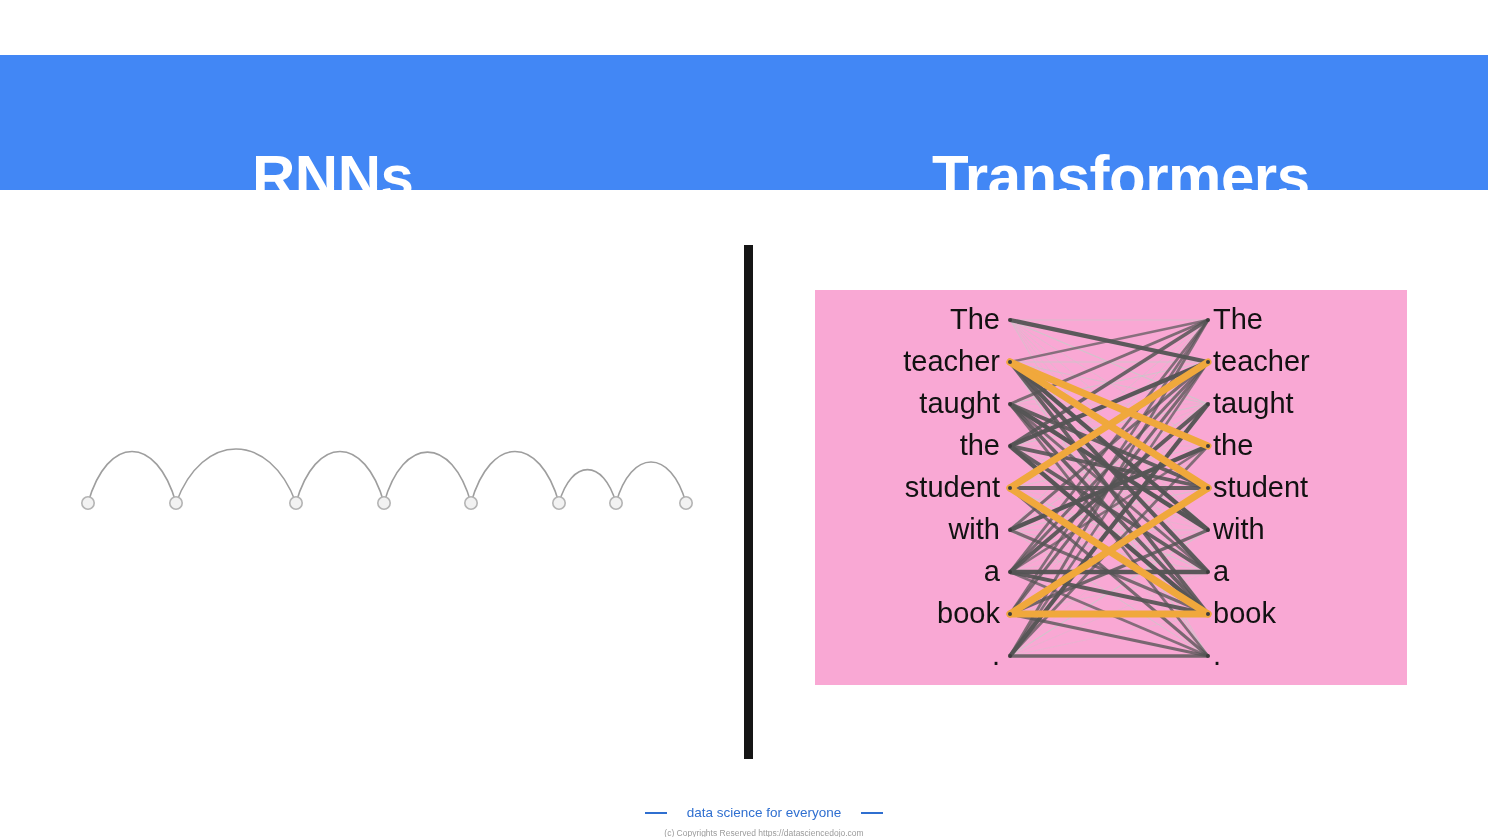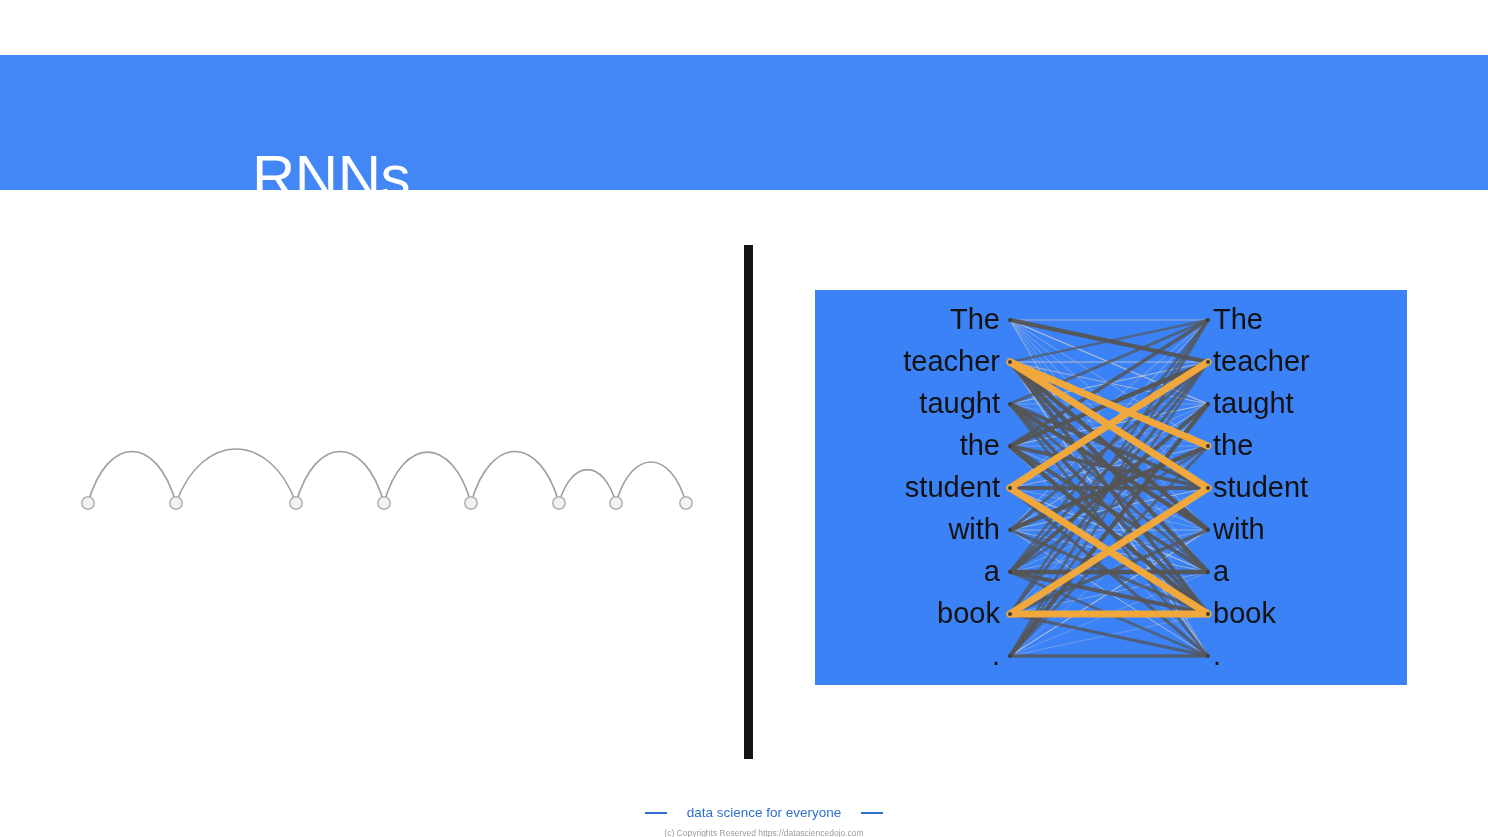--- a/index.html
+++ b/index.html
@@ -22,21 +22,21 @@
     top: 55px;
     width: 1488px;
     height: 135px;
     background: #4287f5;
     display: flex;
     align-items: center;
   }
   .header-title {
     color: #ffffff;
     font-family: "Liberation Sans", sans-serif;
-    font-weight: normal;
+    font-weight: bold;
     font-size: 60px;
     line-height: 1;
     letter-spacing: -0.5px;
     white-space: nowrap;
   }
   .header-title.left {
     position: absolute;
     left: 252px;
     top: 92px;
   }
@@ -97,21 +97,21 @@
     top: 200px;
     width: 735px;
     height: 560px;
   }
   .tr-figure {
     position: absolute;
     left: 62px;   
     top: 90px;    
     width: 592px;
     height: 395px;
-    background: #3b82f6;
+    background: #f9a8d4;
   }
   .tr-svg {
     position: absolute;
     left: 0;
     top: 0;
   }
   .tr-col {
     position: absolute;
     top: 0;
     width: 175px;
@@ -195,20 +195,21 @@
     font-family: "Liberation Sans", sans-serif;
     font-size: 8.5px;
     white-space: nowrap;
   }
 </style>
 </head>
 <body>
 
 <div class="header-bar">
   <div class="header-title left">RNNs</div>
+  <div class="header-title right">Transformers</div>
 </div>
 
 <div class="divider"></div>
 
 <div class="rnn-panel">
 
   <div class="rnn-figure">
     <svg class="rnn-svg" width="660" height="120" viewBox="0 0 660 120">
       <g id="rnn-arcs" fill="none" stroke="#9e9e9e" stroke-width="1.6">
           <path d="M 52 98 C 71.36 29.36, 120.64 29.36, 140 98"></path>

